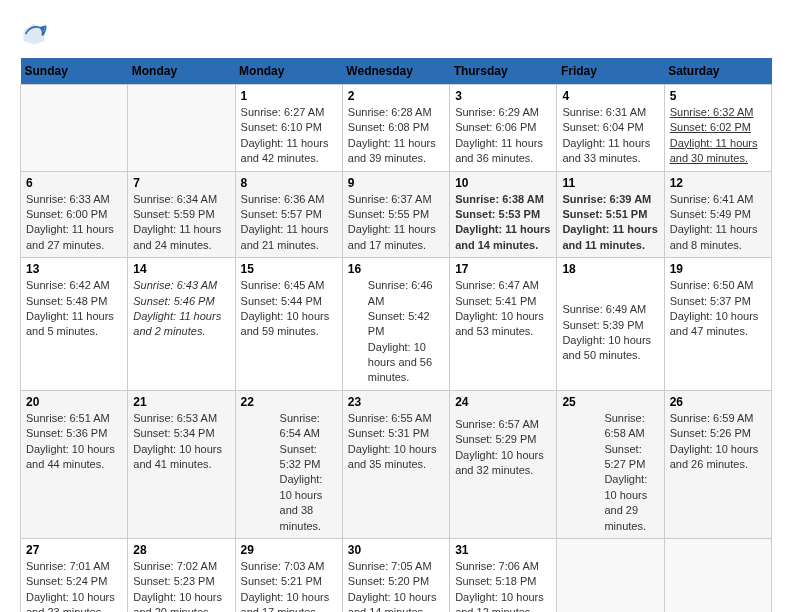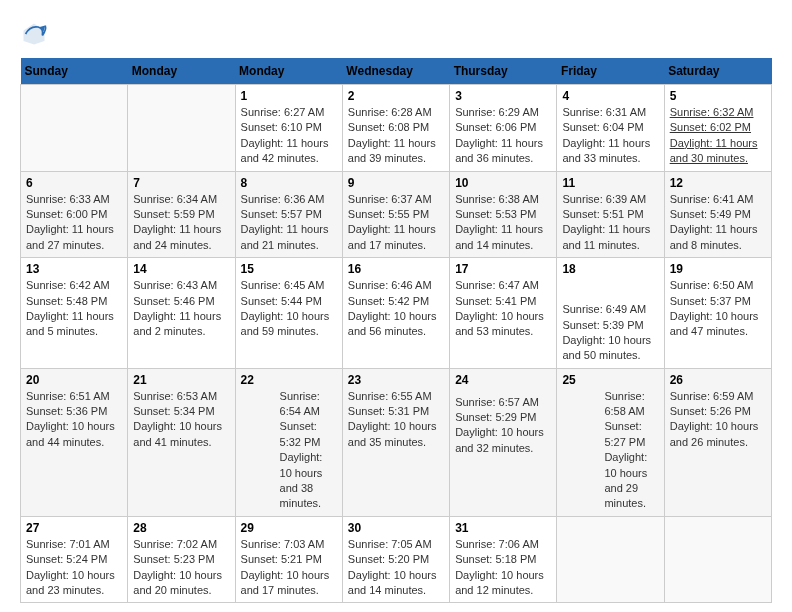--- a/index.html
+++ b/index.html
@@ -174,59 +174,59 @@
 Daylight: 11 hours and 21 minutes.</div>
         </td>
         <td>
           <span class="day-num">9</span>
           <div class="day-info" style="white-space: pre-line;">Sunrise: 6:37 AM
 Sunset: 5:55 PM
 Daylight: 11 hours and 17 minutes.</div>
         </td>
         <td>
           <span class="day-num">10</span>
-          <div class="day-info" style="white-space: pre-line;">Sunrise: 6:38 AM
+          <div class="day-info" style="white-space: pre-line; font-weight: bold;">Sunrise: 6:38 AM
 Sunset: 5:53 PM
 Daylight: 11 hours and 14 minutes.</div>
         </td>
         <td>
           <span class="day-num">11</span>
-          <div class="day-info" style="white-space: pre-line;">Sunrise: 6:39 AM
+          <div class="day-info" style="white-space: pre-line; font-weight: bold;">Sunrise: 6:39 AM
 Sunset: 5:51 PM
 Daylight: 11 hours and 11 minutes.</div>
         </td>
         <td>
           <span class="day-num">12</span>
           <div class="day-info" style="white-space: pre-line;">Sunrise: 6:41 AM
 Sunset: 5:49 PM
 Daylight: 11 hours and 8 minutes.</div>
         </td>
       </tr>
       <tr>
         <td>
           <span class="day-num">13</span>
           <div class="day-info" style="white-space: pre-line;">Sunrise: 6:42 AM
 Sunset: 5:48 PM
 Daylight: 11 hours and 5 minutes.</div>
         </td>
         <td>
           <span class="day-num">14</span>
-          <div class="day-info" style="white-space: pre-line;">Sunrise: 6:43 AM
+          <div class="day-info" style="white-space: pre-line; font-style: italic;">Sunrise: 6:43 AM
 Sunset: 5:46 PM
 Daylight: 11 hours and 2 minutes.</div>
         </td>
         <td>
           <span class="day-num">15</span>
           <div class="day-info" style="white-space: pre-line;">Sunrise: 6:45 AM
 Sunset: 5:44 PM
 Daylight: 10 hours and 59 minutes.</div>
         </td>
         <td>
           <span class="day-num">16</span>
-          <div class="day-info" style="white-space: pre-line;">Sunrise: 6:46 AM
+          <div class="day-info" style="white-space: pre-line; margin-left: 20px;">Sunrise: 6:46 AM
 Sunset: 5:42 PM
 Daylight: 10 hours and 56 minutes.</div>
         </td>
         <td>
           <span class="day-num">17</span>
           <div class="day-info" style="white-space: pre-line;">Sunrise: 6:47 AM
 Sunset: 5:41 PM
 Daylight: 10 hours and 53 minutes.</div>
         </td>
         <td>

